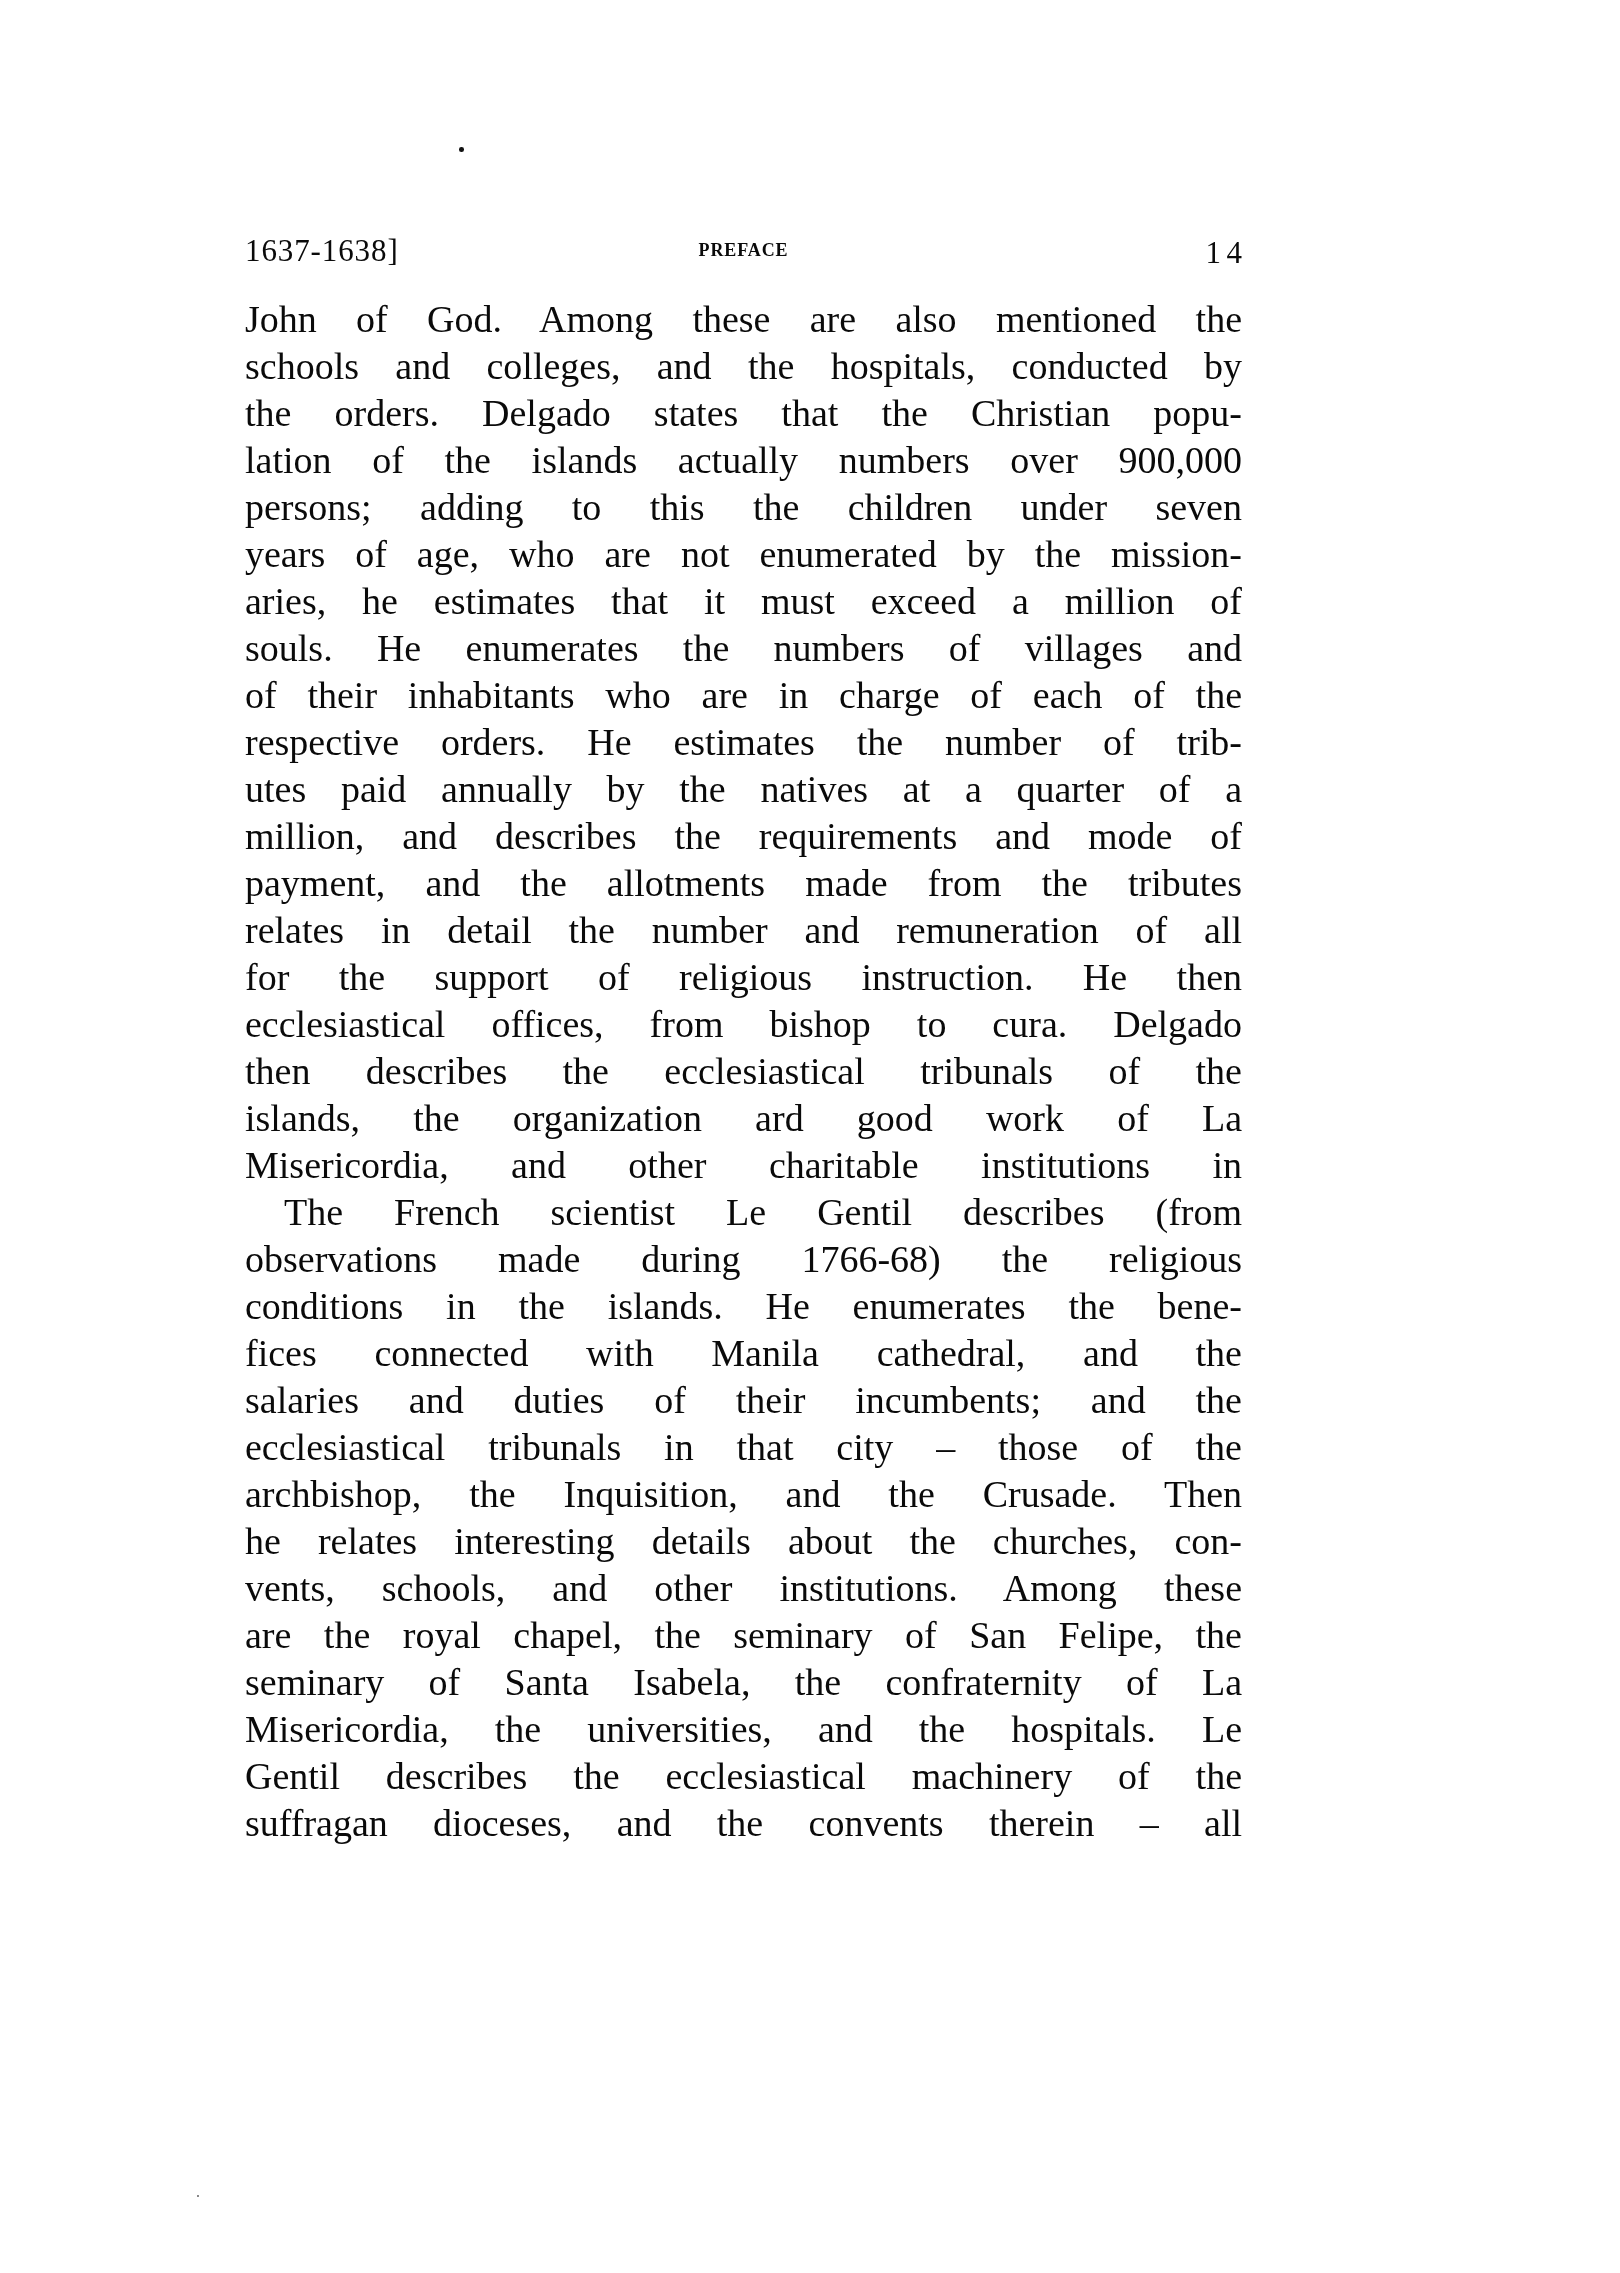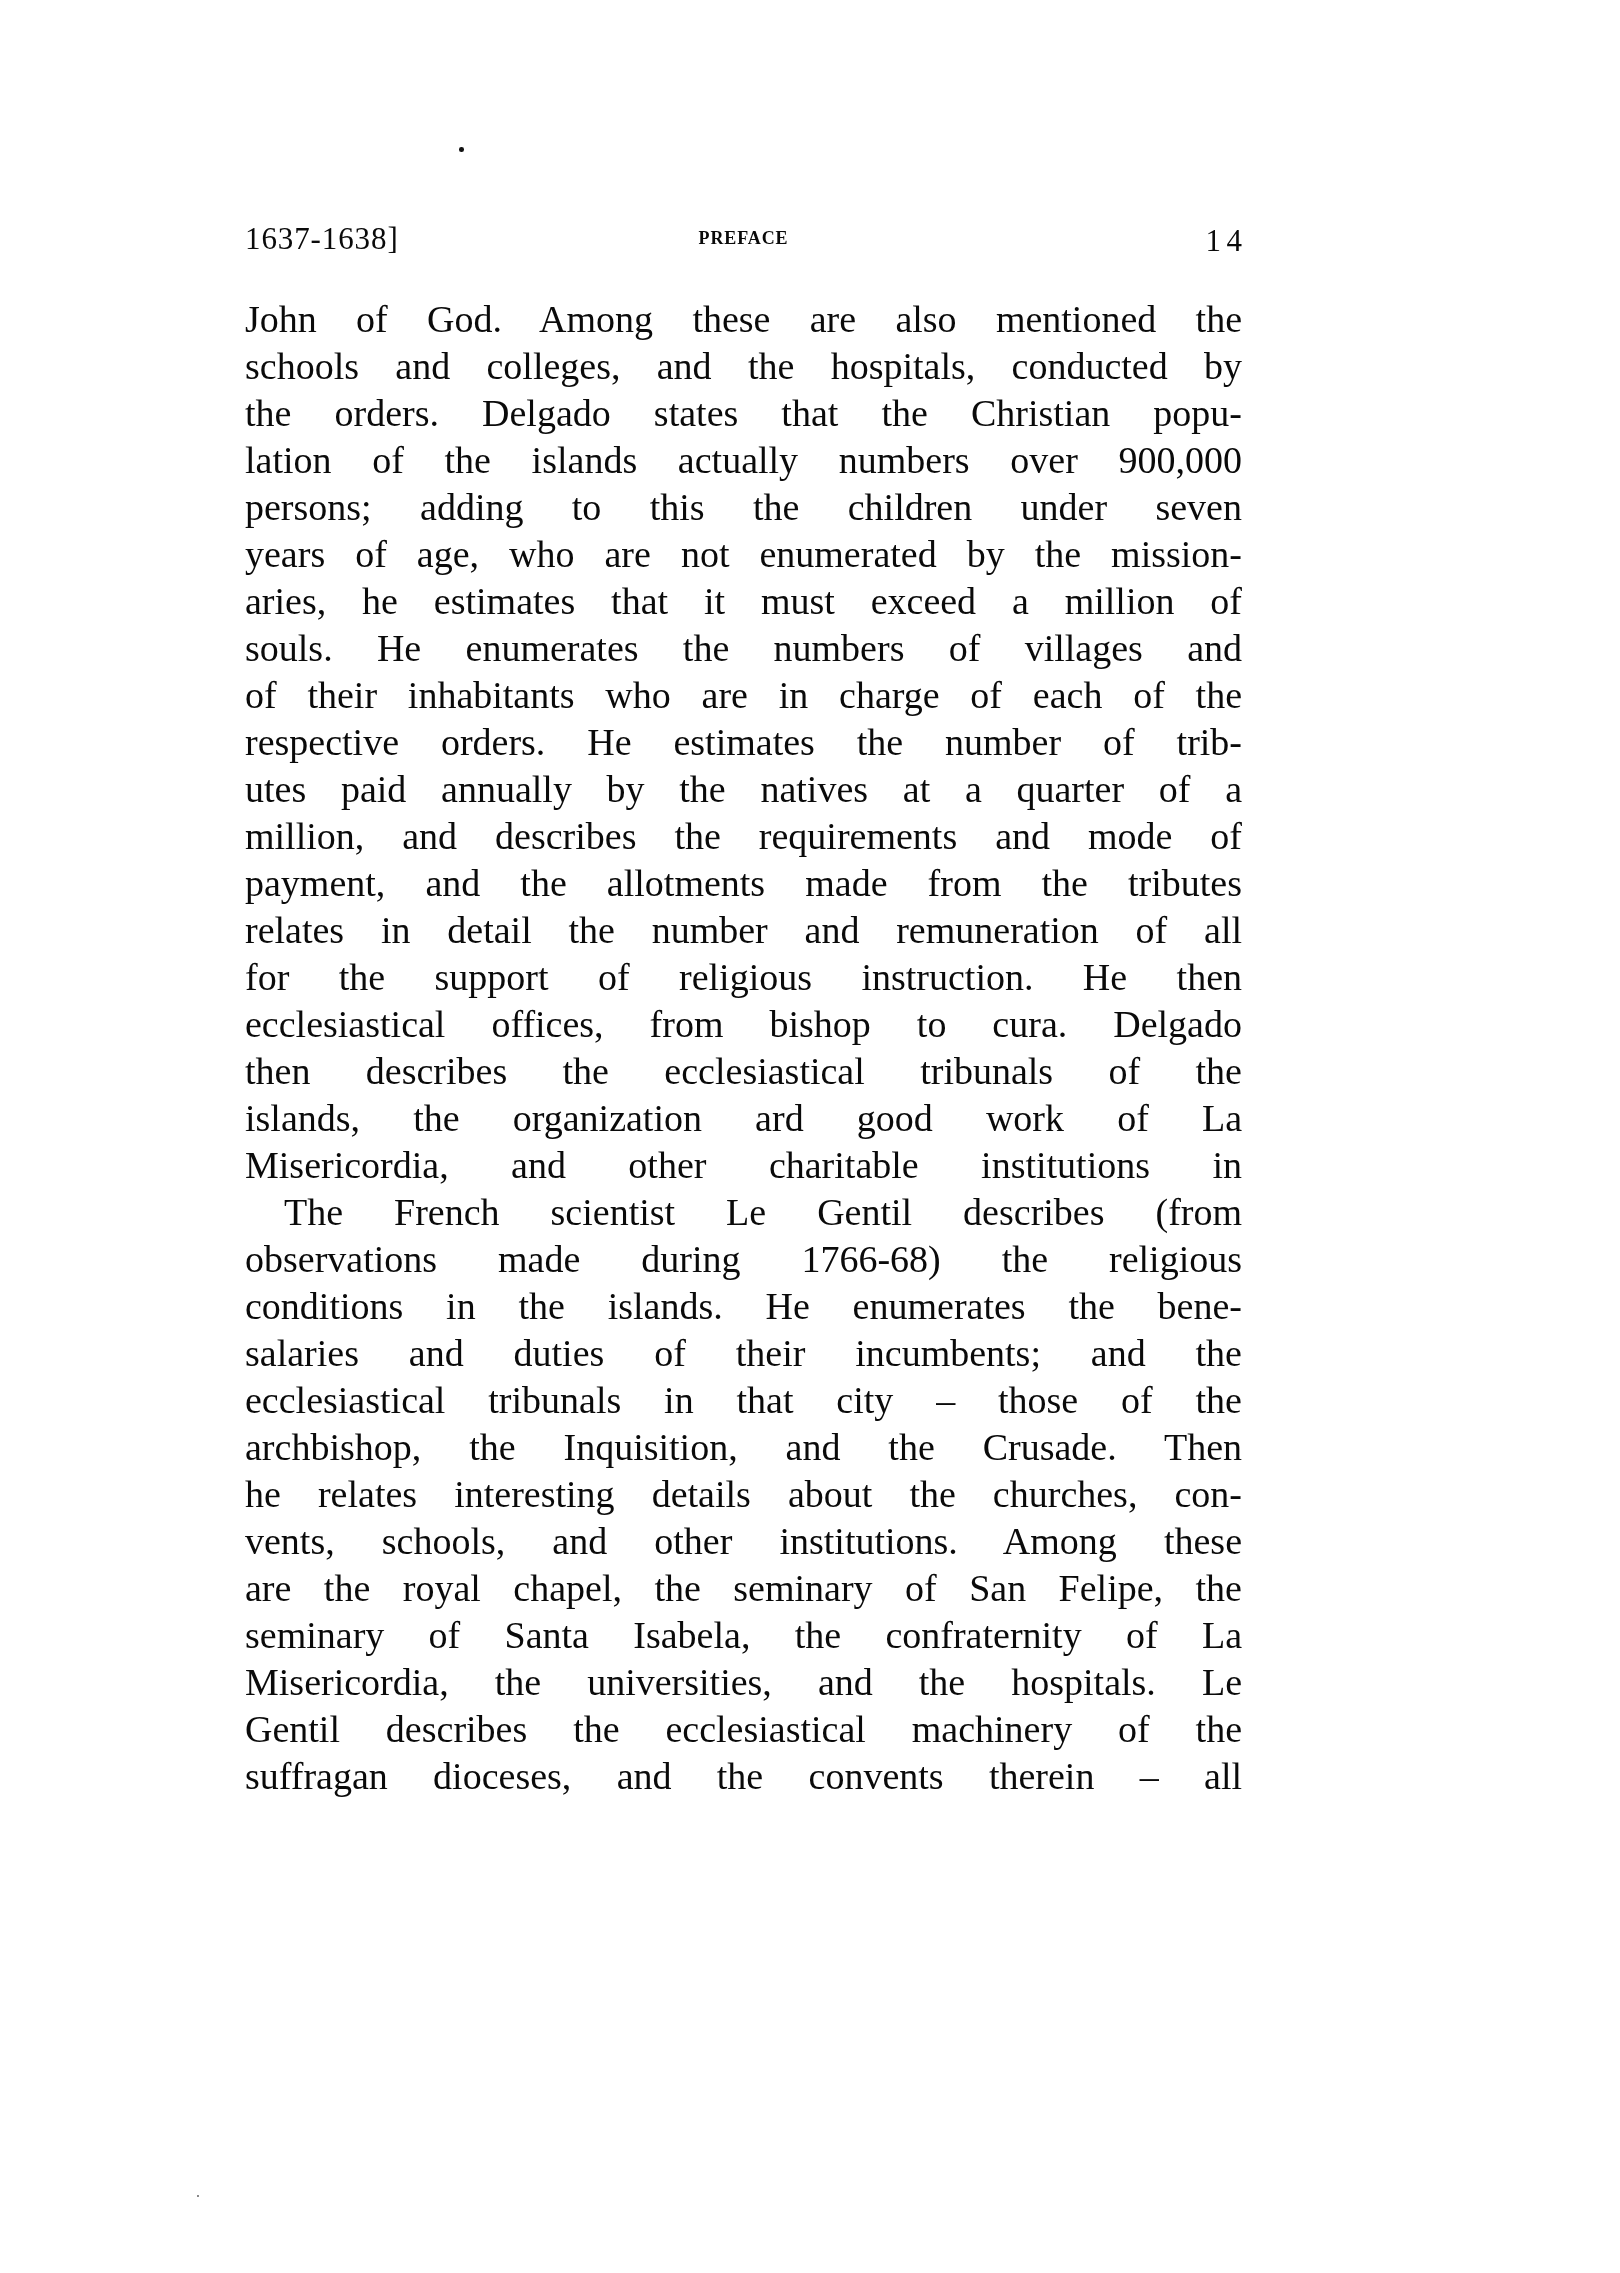--- a/index.html
+++ b/index.html
@@ -22,21 +22,21 @@
       border-radius: 50%;
       background: #111;
     }
     .speck.top { left: 459px; top: 147px; }
     .speck.bottom { left: 197px; top: 2195px; width: 1.8px; height: 1.8px; background: #666; }
 
     .running-head {
       position: absolute;
       left: 245px;
       width: 997px;
-      top: 220px;
+      top: 232px;
       height: 37px;
       font-size: 31px;
       line-height: 37px;
     }
     .running-head .date-range {
       position: absolute;
       left: 0;
       top: 0;
       letter-spacing: 0.9px;
     }
@@ -109,20 +109,21 @@
     <span class="line">for the support of religious instruction.  He then</span>
     <span class="line">ecclesiastical offices, from bishop to cura.  Delgado</span>
     <span class="line">then describes the ecclesiastical tribunals of the</span>
     <span class="line">islands, the organization ard good work of La</span>
     <span class="line">Misericordia, and other charitable institutions in</span>
   </div>
   <div>
     <span class="line indent">The French scientist Le Gentil describes (from</span>
     <span class="line">observations made during 1766-68) the religious</span>
     <span class="line">conditions in the islands.  He enumerates the bene-</span>
+    <span class="line">fices connected with Manila cathedral, and the</span>
     <span class="line">salaries and duties of their incumbents; and the</span>
     <span class="line">ecclesiastical tribunals in that city – those of the</span>
     <span class="line">archbishop, the Inquisition, and the Crusade.  Then</span>
     <span class="line">he relates interesting details about the churches, con-</span>
     <span class="line">vents, schools, and other institutions.  Among these</span>
     <span class="line">are the royal chapel, the seminary of San Felipe, the</span>
     <span class="line">seminary of Santa Isabela, the confraternity of La</span>
     <span class="line">Misericordia, the universities, and the hospitals.  Le</span>
     <span class="line">Gentil describes the ecclesiastical machinery of the</span>
     <span class="line">suffragan dioceses, and the convents therein – all</span>

